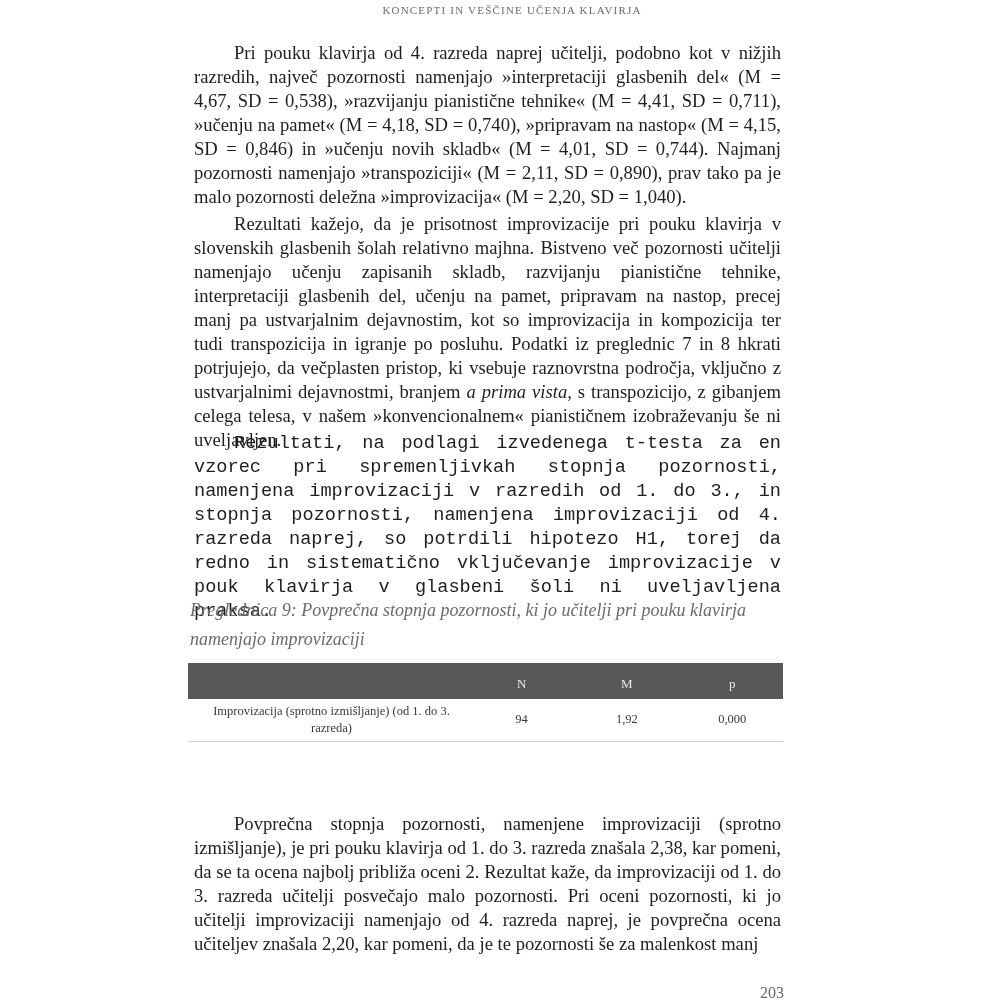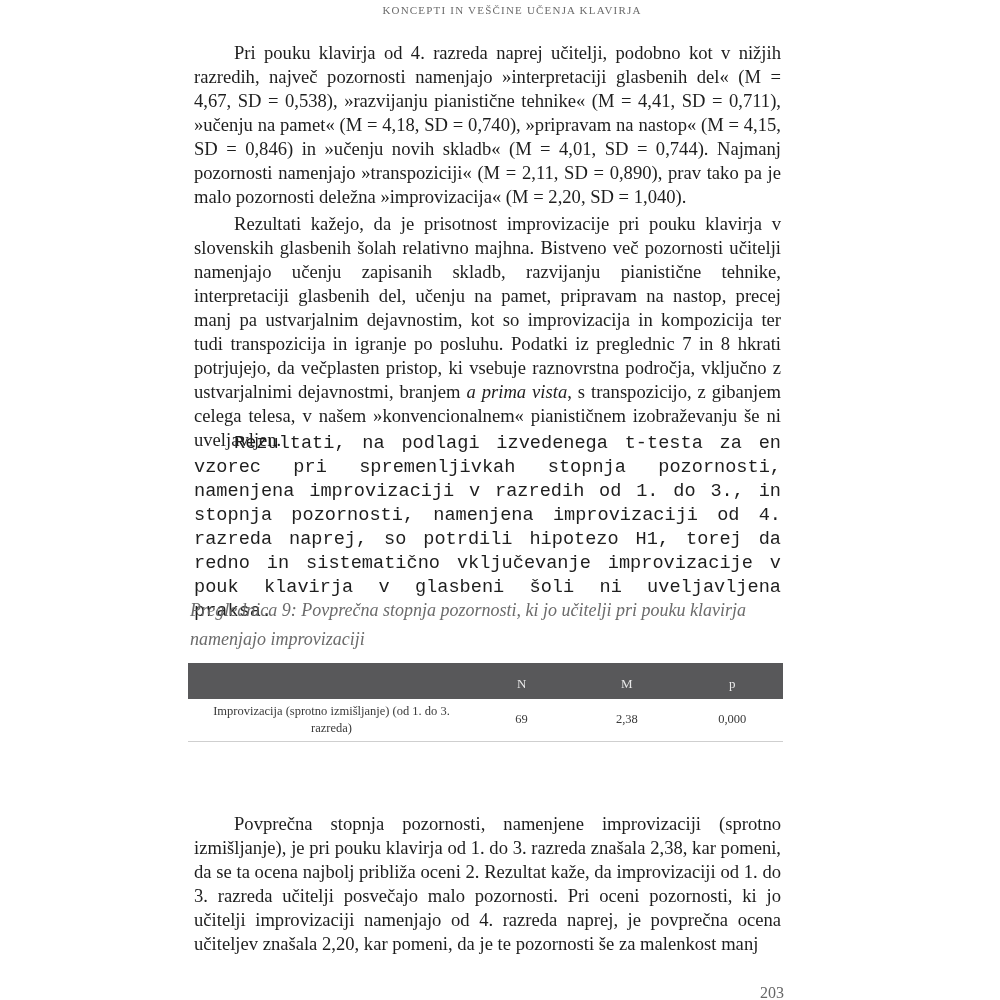--- a/index.html
+++ b/index.html
@@ -47,22 +47,22 @@
     <tr>
       <th class="col-label"></th>
       <th class="col-n">N</th>
       <th class="col-m">M</th>
       <th class="col-p">p</th>
     </tr>
   </thead>
   <tbody>
     <tr>
       <td class="col-label">Improvizacija (sprotno izmišljanje) (od 1. do 3. razreda)</td>
-      <td class="col-n">69</td>
-      <td class="col-m">2,38</td>
+      <td class="col-n">94</td>
+      <td class="col-m">1,92</td>
       <td class="col-p">0,000</td>
     </tr>
   </tbody>
 </table>
 
 <div class="body-text" id="p4">
   <p>Povprečna stopnja pozornosti, namenjene improvizaciji (sprotno izmišljanje), je pri pouku klavirja od 1. do 3. razreda znašala 2,38, kar pomeni, da se ta ocena najbolj približa oceni 2. Rezultat kaže, da improvizaciji od 1. do 3. razreda učitelji posvečajo malo pozornosti. Pri oceni pozornosti, ki jo učitelji improvizaciji namenjajo od 4. razreda naprej, je povprečna ocena učiteljev znašala 2,20, kar pomeni, da je te pozornosti še za malenkost manj</p>
 </div>
 
 <div class="page-number">203</div>

